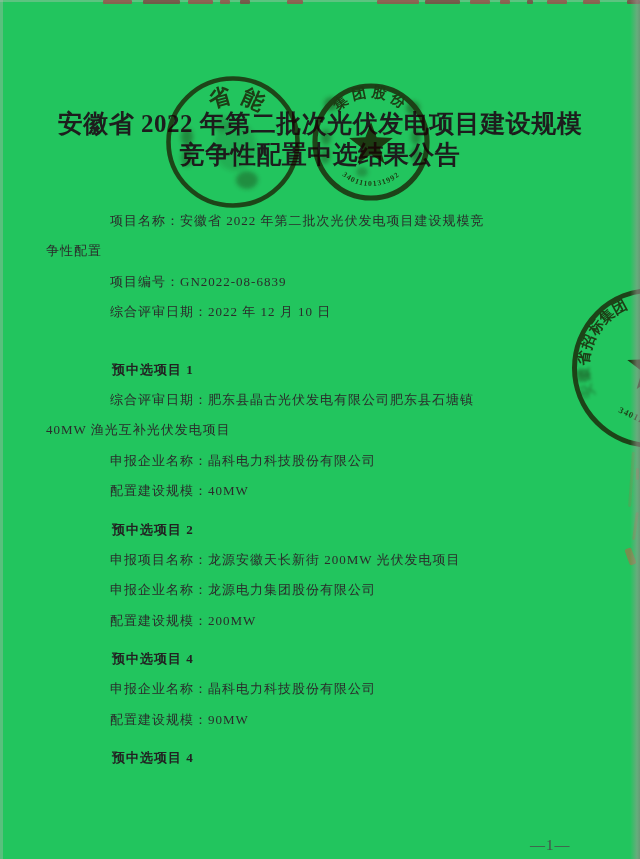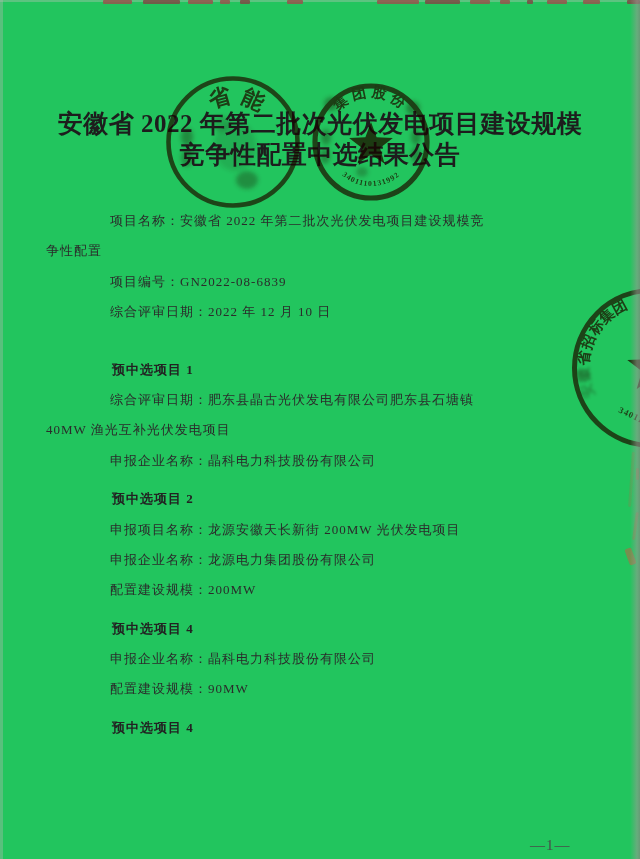--- a/index.html
+++ b/index.html
@@ -68,20 +68,21 @@
 
   <div class="body-lines" id="body-lines">
       <div class="line indent">项目名称：安徽省 2022 年第二批次光伏发电项目建设规模竞</div>
       <div class="line wrap">争性配置</div>
       <div class="line indent">项目编号：GN2022-08-6839</div>
       <div class="line indent">综合评审日期：2022 年 12 月 10 日</div>
       <div class="line heading gap-before">预中选项目 1</div>
       <div class="line indent">综合评审日期：肥东县晶古光伏发电有限公司肥东县石塘镇</div>
       <div class="line wrap">40MW 渔光互补光伏发电项目</div>
       <div class="line indent">申报企业名称：晶科电力科技股份有限公司</div>
+      <div class="line indent">配置建设规模：40MW</div>
       <div class="line heading">预中选项目 2</div>
       <div class="line indent">申报项目名称：龙源安徽天长新街 200MW 光伏发电项目</div>
       <div class="line indent">申报企业名称：龙源电力集团股份有限公司</div>
       <div class="line indent">配置建设规模：200MW</div>
       <div class="line heading">预中选项目 4</div>
       <div class="line indent">申报企业名称：晶科电力科技股份有限公司</div>
       <div class="line indent">配置建设规模：90MW</div>
       <div class="line heading">预中选项目 4</div>
     </div>
 

